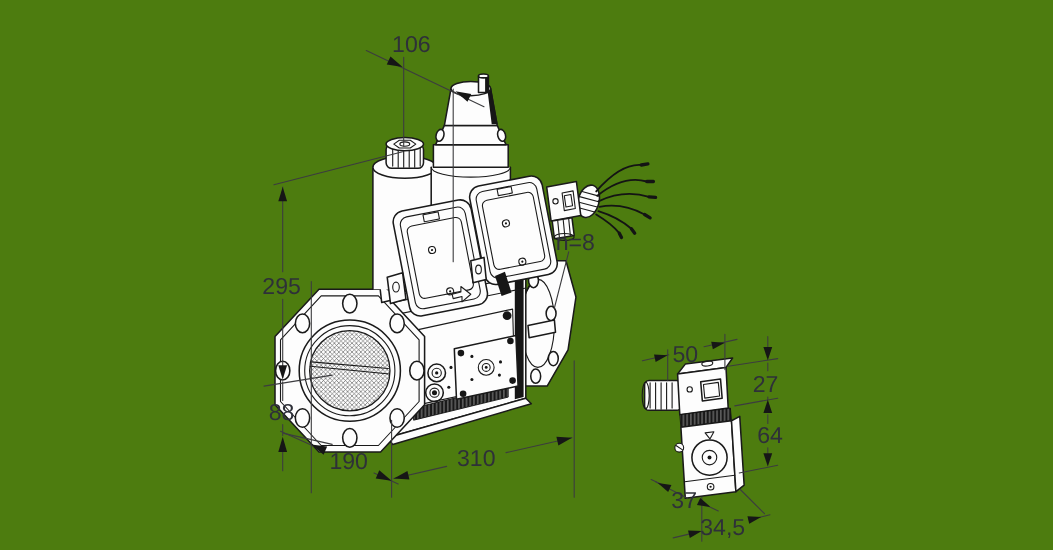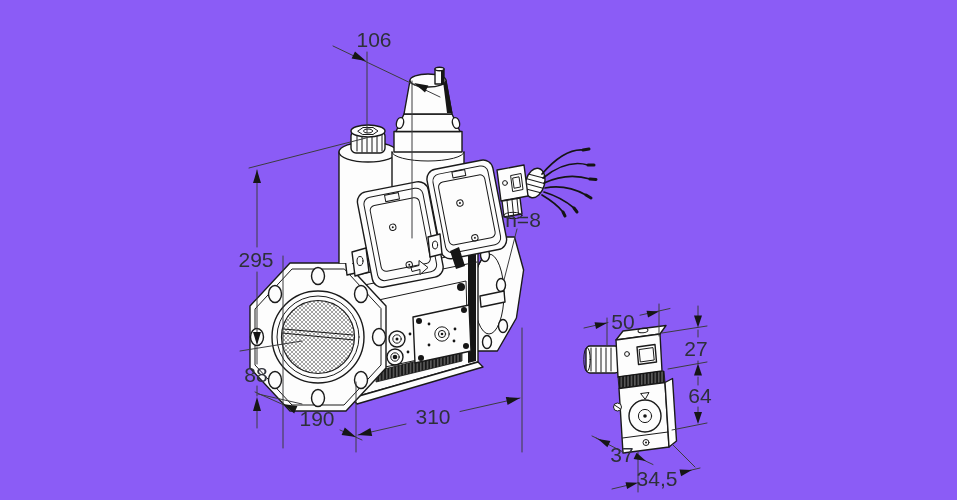--- a/index.html
+++ b/index.html
@@ -1,16 +1,16 @@
 <!DOCTYPE html>
 <html><head>
 <meta charset="utf-8">
 <style>
   html,body{margin:0;padding:0;background:#e5e5e6;}
-  .canvas{position:relative;width:957px;height:500px;background:#8b5cf6;overflow:hidden;}
+  .canvas{position:relative;width:957px;height:500px;background:#4d7c0f;overflow:hidden;}
   svg{display:block;}
   .ln{fill:none;stroke:#1a1a1a;stroke-width:1.4;stroke-linejoin:round;stroke-linecap:round;}
   .thin{stroke-width:1;}
   .fw{fill:#fdfdfd;stroke:#1a1a1a;stroke-width:1.4;stroke-linejoin:round;}
   .dark{fill:#161616;stroke:none;}
   .dim{fill:none;stroke:#3c3c3f;stroke-width:1;stroke-linecap:round;}
   .arr{fill:#161616;stroke:none;}
   .wln{fill:none;stroke:#141414;stroke-width:1.7;stroke-linecap:round;}
   .tip{fill:none;stroke:#141414;stroke-width:3;stroke-linecap:round;}
   .dimtxt{font-family:"Liberation Sans",sans-serif;font-size:21px;fill:#2e3039;}

